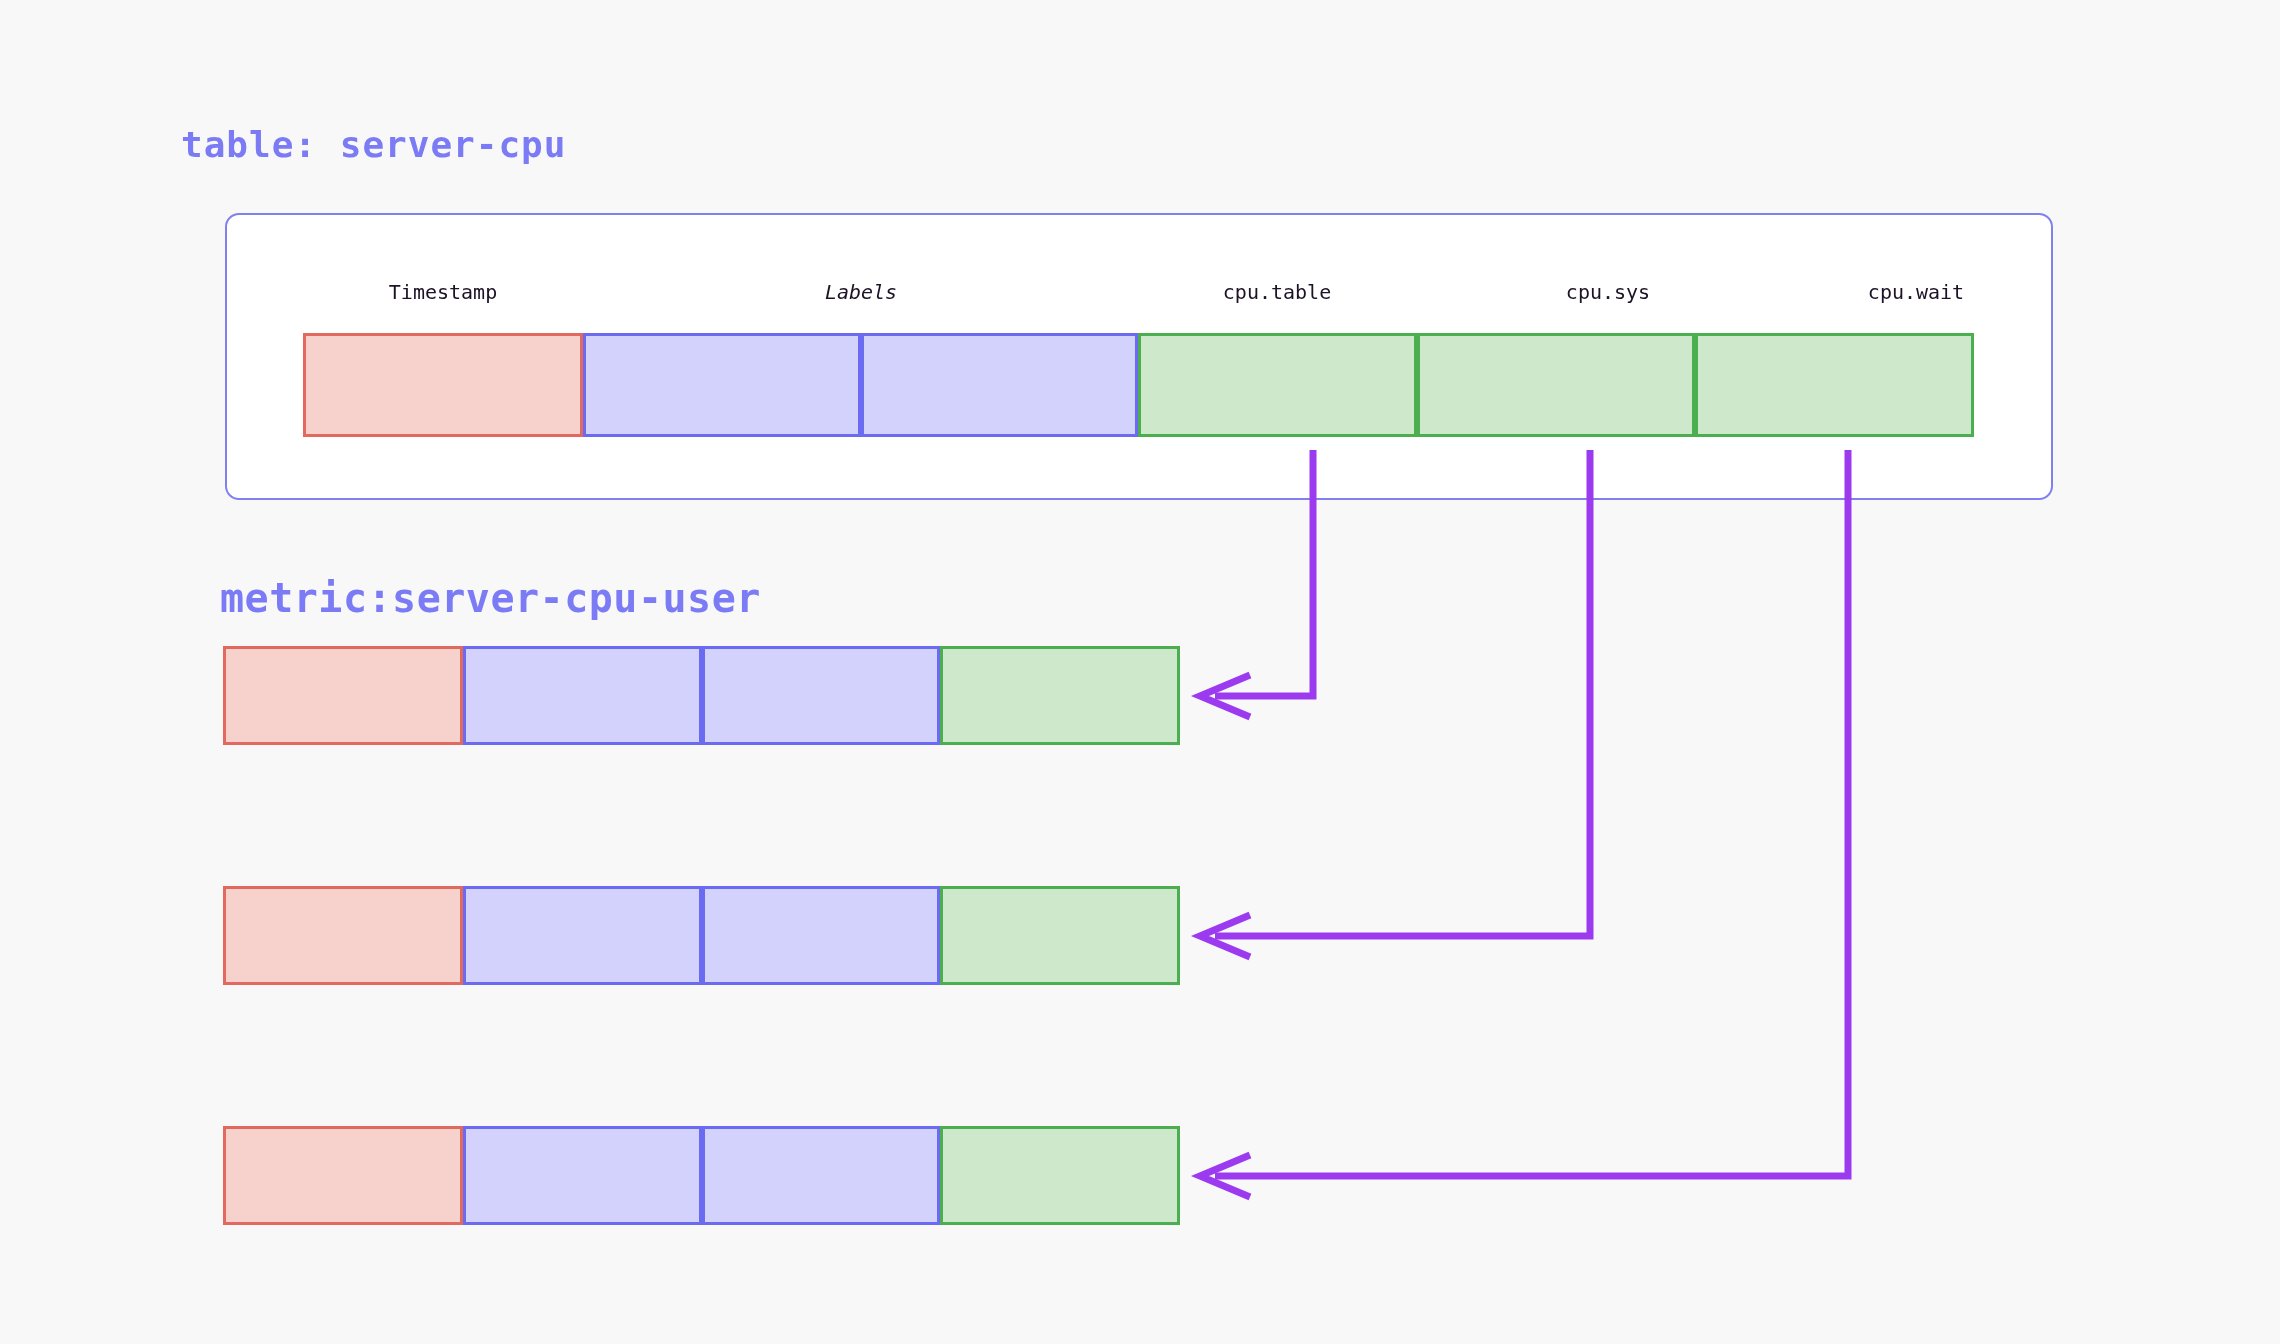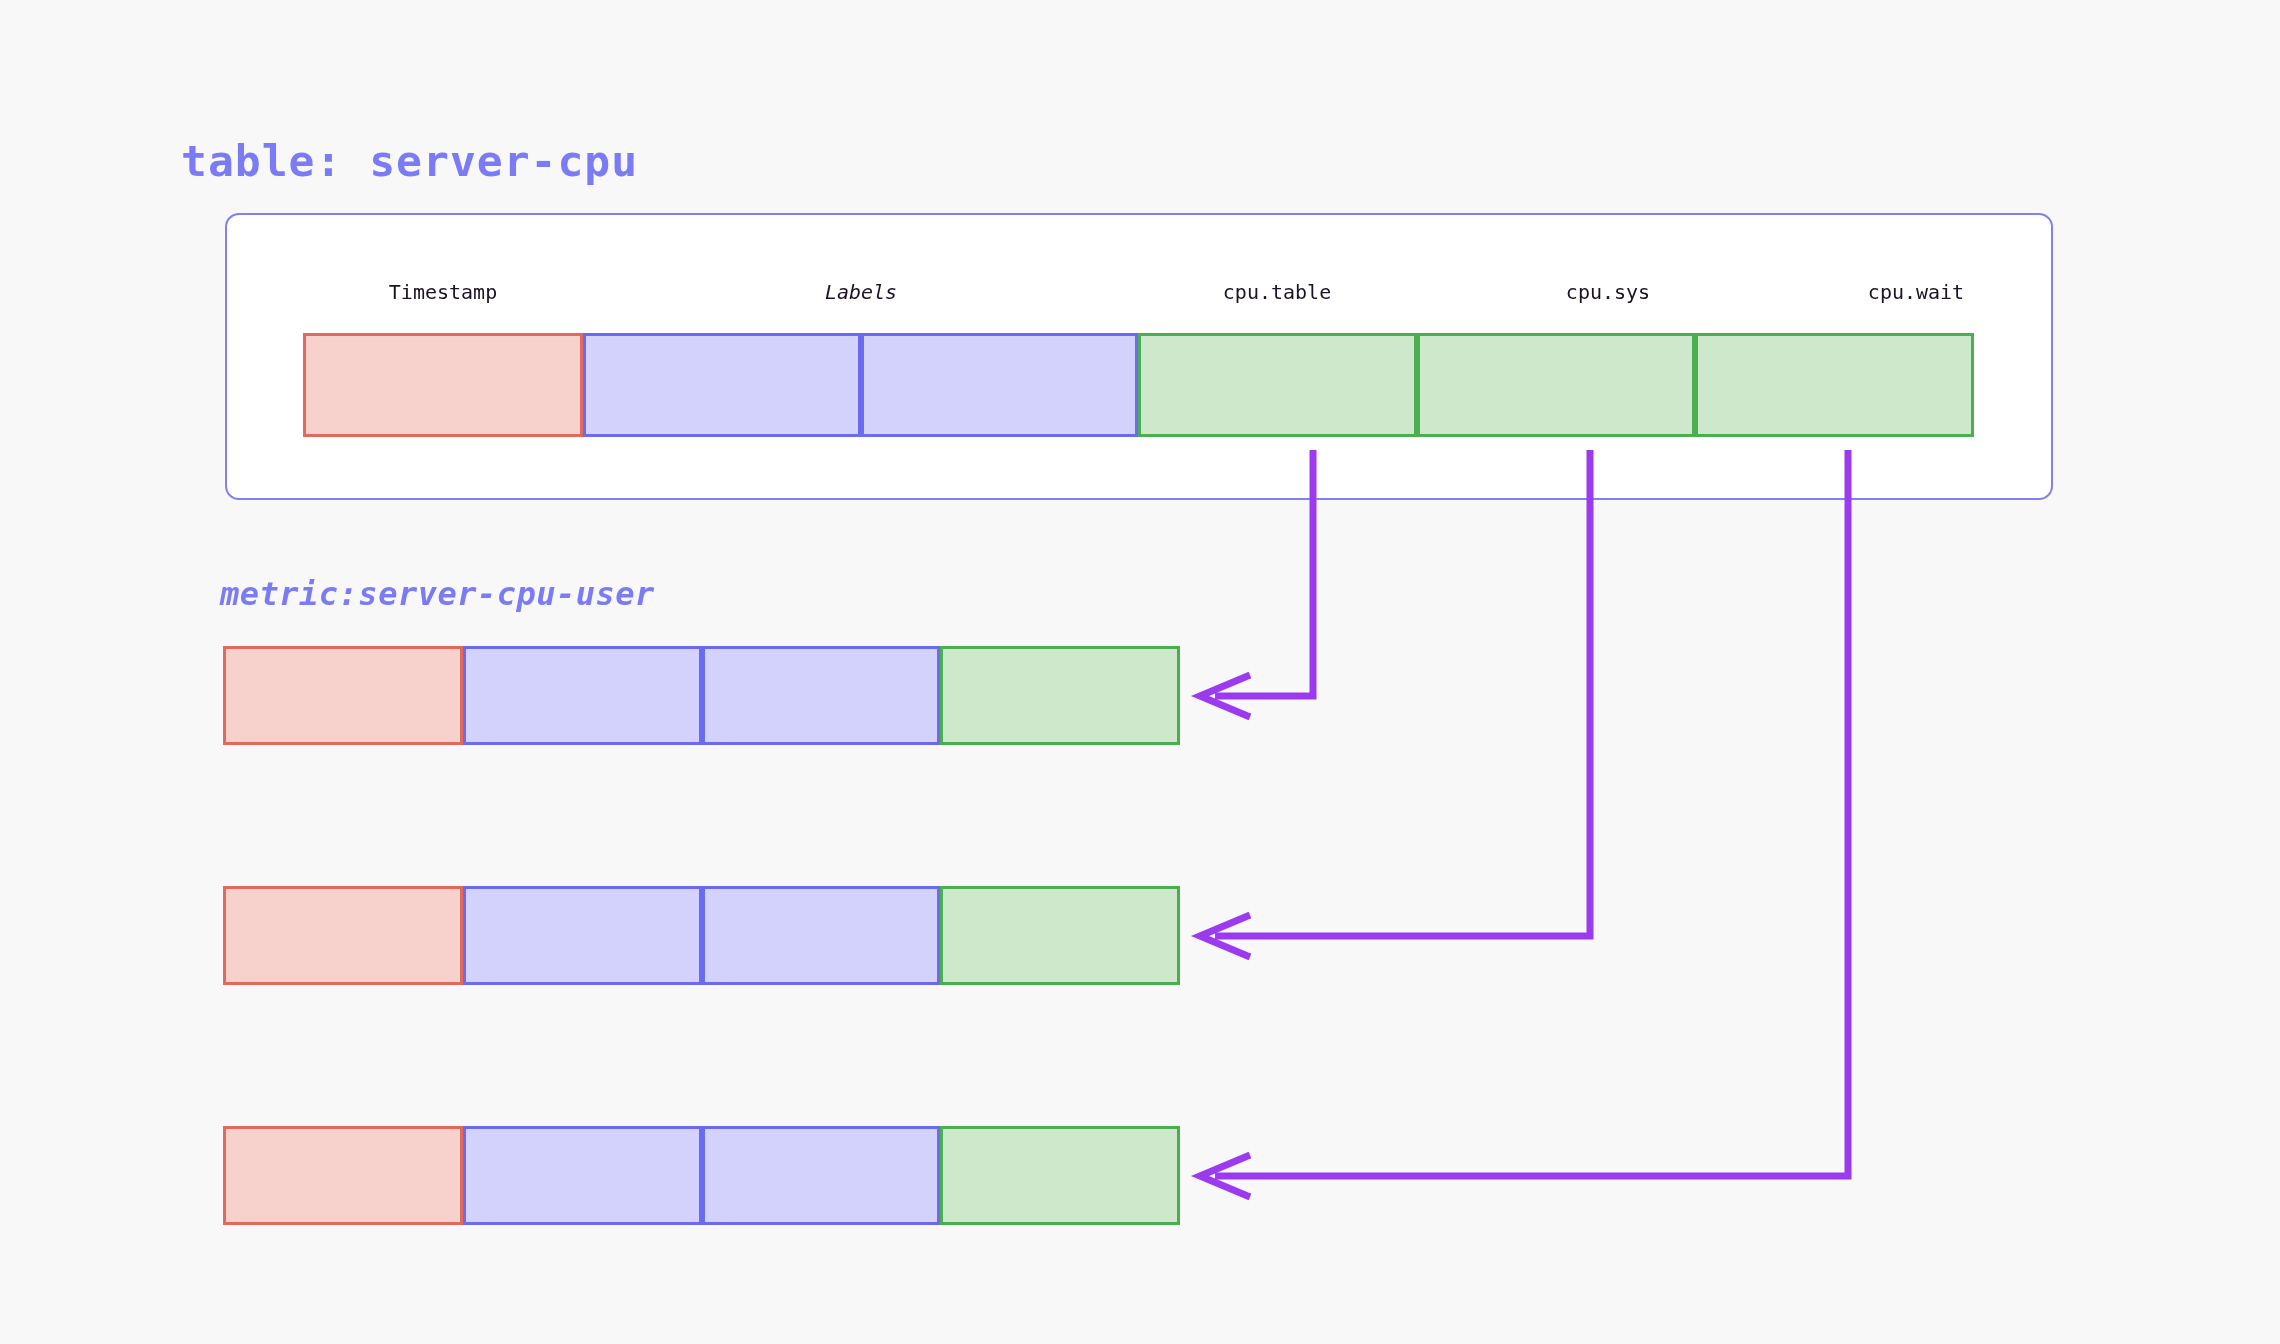--- a/index.html
+++ b/index.html
@@ -22,36 +22,34 @@
     top: 0;
     width: 2280px;
     height: 1344px;
   }
 
   
   .table-title {
     position: absolute;
     left: 181px;
     top: 124px;
-    font-size: 43px;
+    font-size: 36px;
     font-weight: bold;
     letter-spacing: 1px;
     color: #7b7bf5;
     white-space: pre;
-    margin-top: 12px;
   }
 
   .metric-title {
     position: absolute;
-    font-size: 32px;
+    font-size: 40px;
     font-weight: bold;
     letter-spacing: 0.5px;
     color: #7b7bf5;
     white-space: pre;
-    font-style: italic;
   }
 
   
   .table-card {
     position: absolute;
     left: 225px;
     top: 213px;
     width: 1828px;
     height: 287px;
     background: #ffffff;

